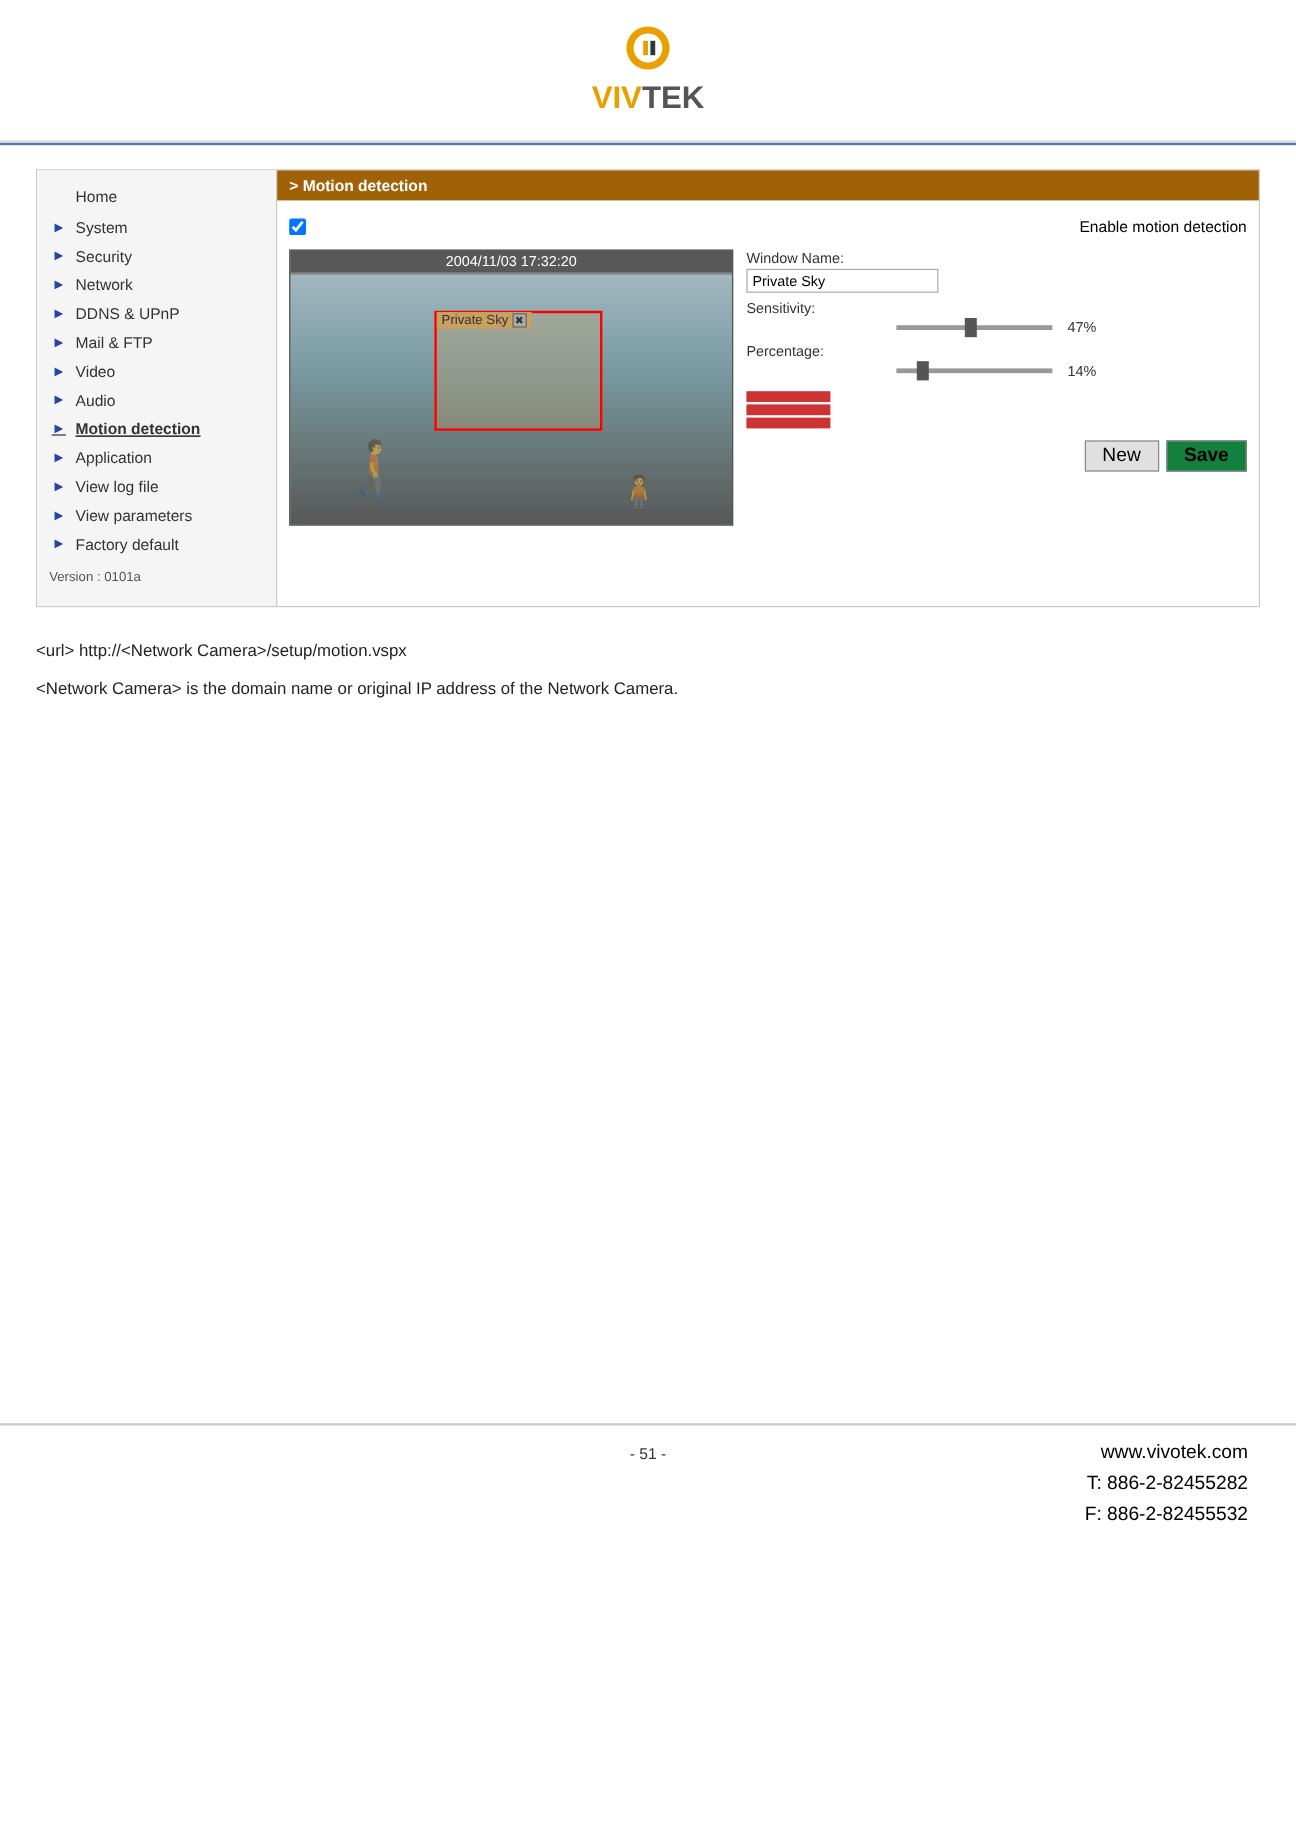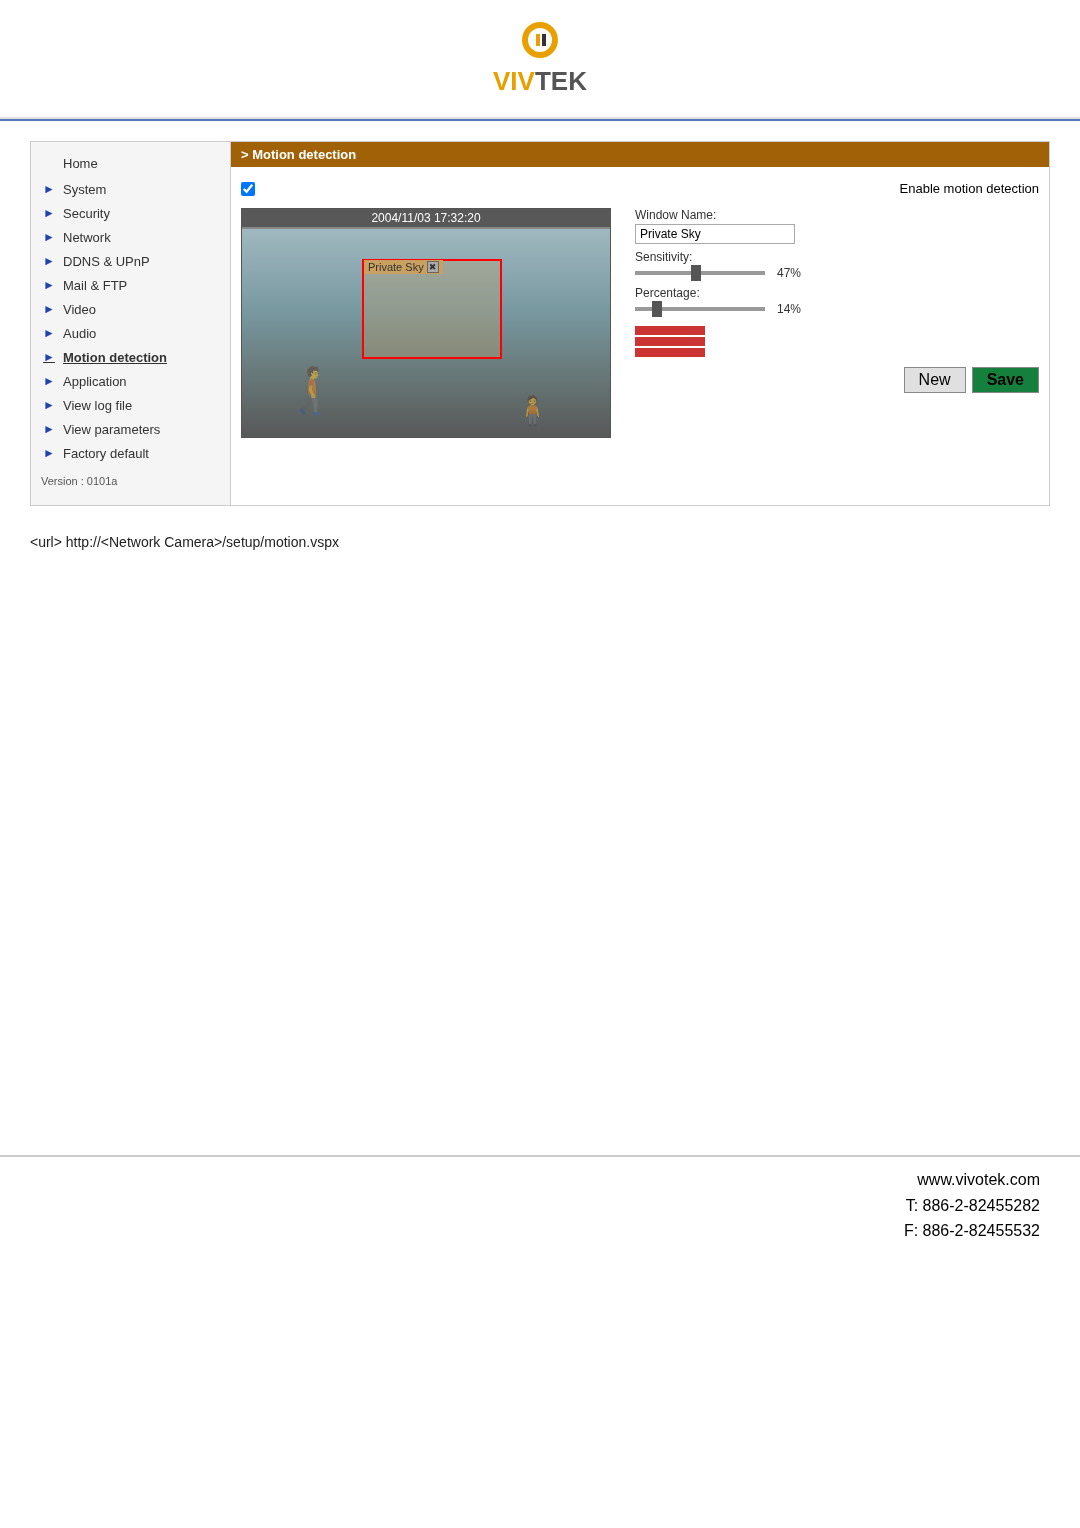--- a/index.html
+++ b/index.html
@@ -109,21 +109,21 @@
       justify-content: space-between;
     }
     .enable-checkbox {
       width: 14px;
       height: 14px;
     }
 
     
     .camera-area {
       display: flex;
-      gap: 24px;
+      gap: 11px;
     }
 
     
     .camera-view {
       position: relative;
       width: 370px;
       height: 230px;
       background: #888;
       border: 1px solid #555;
       overflow: hidden;
@@ -215,20 +215,21 @@
       border: 1px solid #aaa;
       padding: 2px 4px;
       font-size: 12px;
       background: #fff;
     }
 
     .slider-row {
       display: flex;
       align-items: center;
       gap: 6px;
+      justify-content: center;
     }
     .slider-value {
       font-size: 12px;
       color: #333;
       margin-left: 6px;
     }
 
     .color-list {
       display: flex;
       flex-direction: column;
@@ -433,21 +434,23 @@
         </div>
       </div>
 
     </div>
   </div>
 
 </div>
 
 <div class="description">
   <p>&lt;url&gt; http://&lt;Network Camera&gt;/setup/motion.vspx</p>
+  <p>&lt;Network Camera&gt; is the domain name or original IP address of the Network Camera.</p>
 </div>
 
 <div style="position:relative; margin-top: 600px; border-top: 2px solid #ccc; padding: 16px 0; text-align:center;">
+  <div style="font-size:13px; color:#333;">- 51 -</div>
   <div style="position:absolute; right:40px; top:10px; text-align:right; font-size:16px; line-height:1.6;">
     <div>www.vivotek.com</div>
     <div>T: 886-2-82455282</div>
     <div>F: 886-2-82455532</div>
   </div>
 </div>
 
 </body></html>

